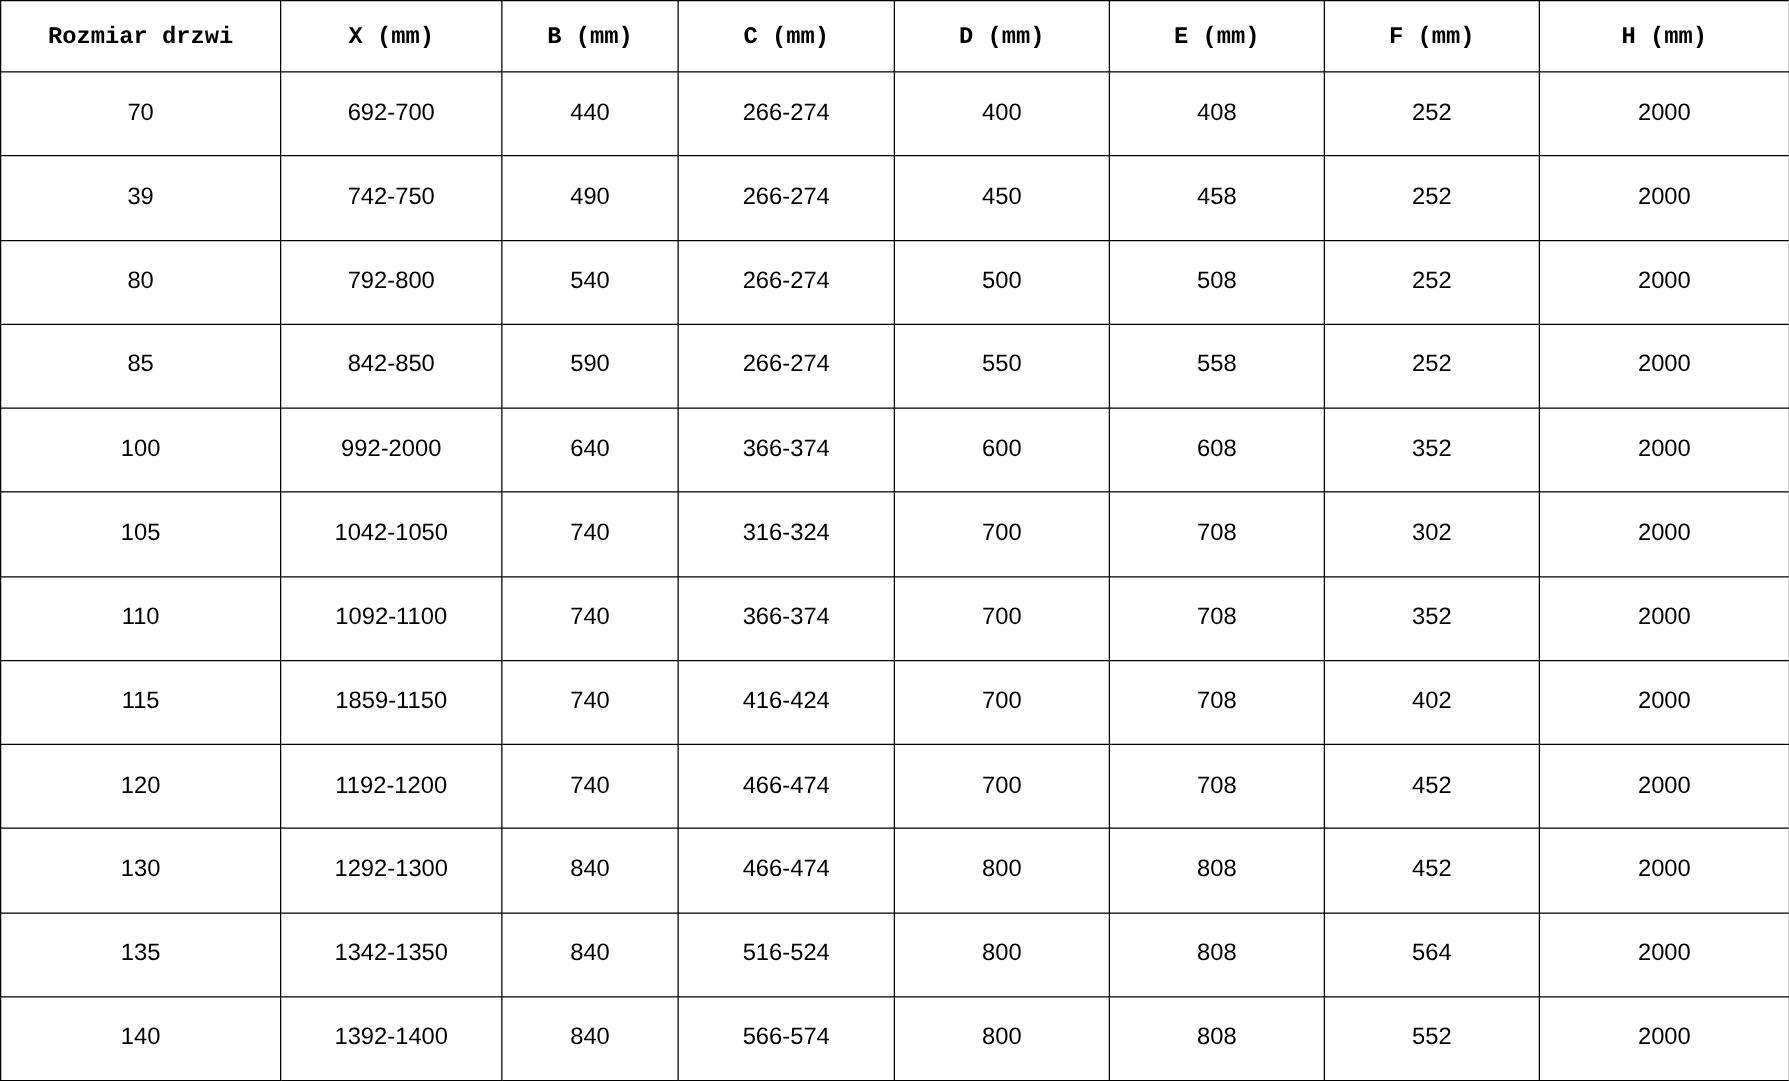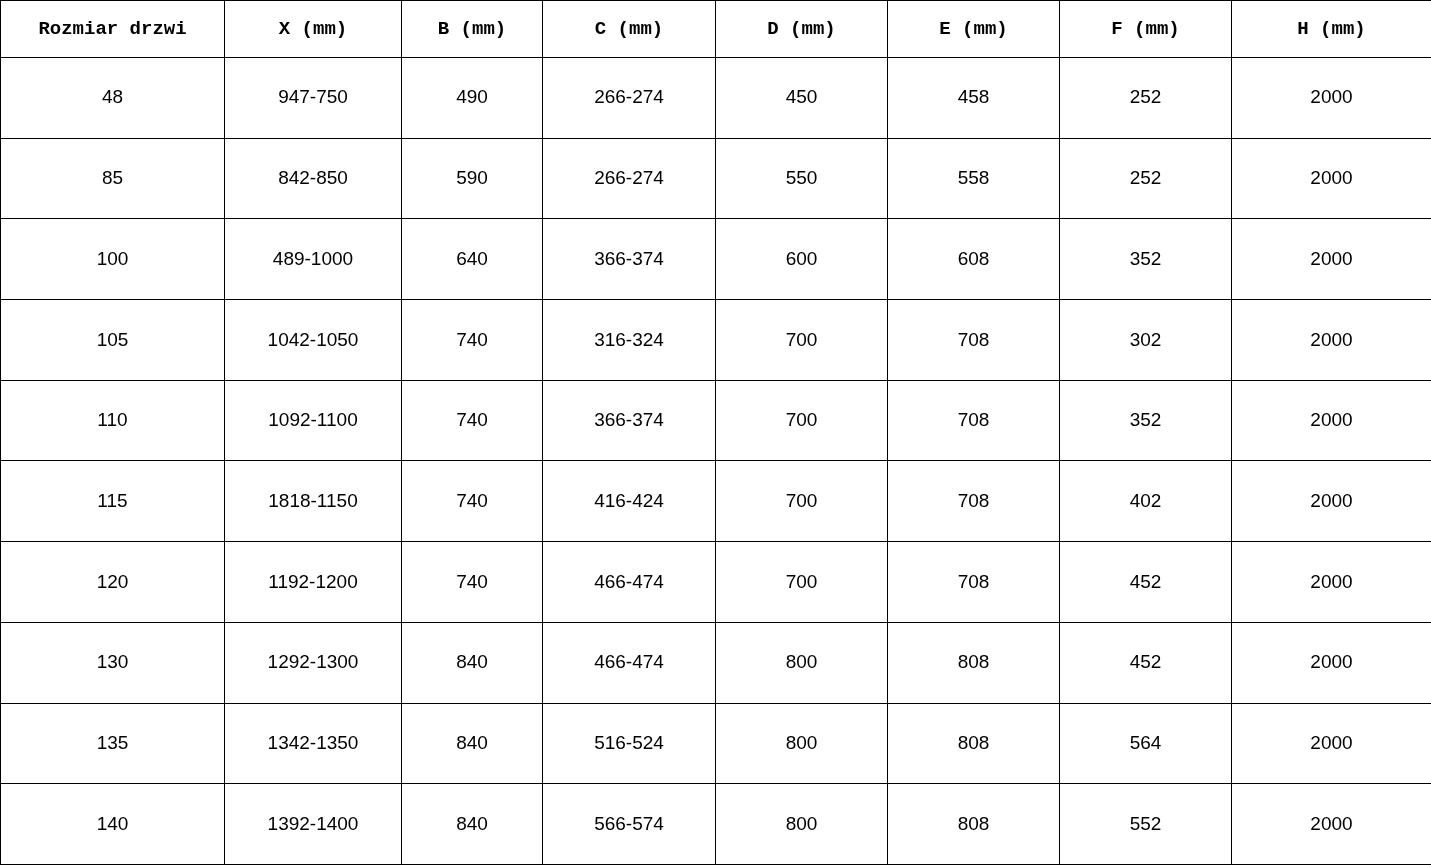--- a/index.html
+++ b/index.html
@@ -70,42 +70,62 @@
       <th>B (mm)</th>
       <th>C (mm)</th>
       <th>D (mm)</th>
       <th>E (mm)</th>
       <th>F (mm)</th>
       <th>H (mm)</th>
     </tr>
   </thead>
   <tbody>
     <tr>
-      <td>48</td>
-      <td>947-750</td>
+      <td>70</td>
+      <td>692-700</td>
+      <td>440</td>
+      <td>266-274</td>
+      <td>400</td>
+      <td>408</td>
+      <td>252</td>
+      <td>2000</td>
+    </tr>
+    <tr>
+      <td>39</td>
+      <td>742-750</td>
       <td>490</td>
       <td>266-274</td>
       <td>450</td>
       <td>458</td>
+      <td>252</td>
+      <td>2000</td>
+    </tr>
+    <tr>
+      <td>80</td>
+      <td>792-800</td>
+      <td>540</td>
+      <td>266-274</td>
+      <td>500</td>
+      <td>508</td>
       <td>252</td>
       <td>2000</td>
     </tr>
     <tr>
       <td>85</td>
       <td>842-850</td>
       <td>590</td>
       <td>266-274</td>
       <td>550</td>
       <td>558</td>
       <td>252</td>
       <td>2000</td>
     </tr>
     <tr>
       <td>100</td>
-      <td>489-1000</td>
+      <td>992-2000</td>
       <td>640</td>
       <td>366-374</td>
       <td>600</td>
       <td>608</td>
       <td>352</td>
       <td>2000</td>
     </tr>
     <tr>
       <td>105</td>
       <td>1042-1050</td>
@@ -121,21 +141,21 @@
       <td>1092-1100</td>
       <td>740</td>
       <td>366-374</td>
       <td>700</td>
       <td>708</td>
       <td>352</td>
       <td>2000</td>
     </tr>
     <tr>
       <td>115</td>
-      <td>1818-1150</td>
+      <td>1859-1150</td>
       <td>740</td>
       <td>416-424</td>
       <td>700</td>
       <td>708</td>
       <td>402</td>
       <td>2000</td>
     </tr>
     <tr>
       <td>120</td>
       <td>1192-1200</td>

